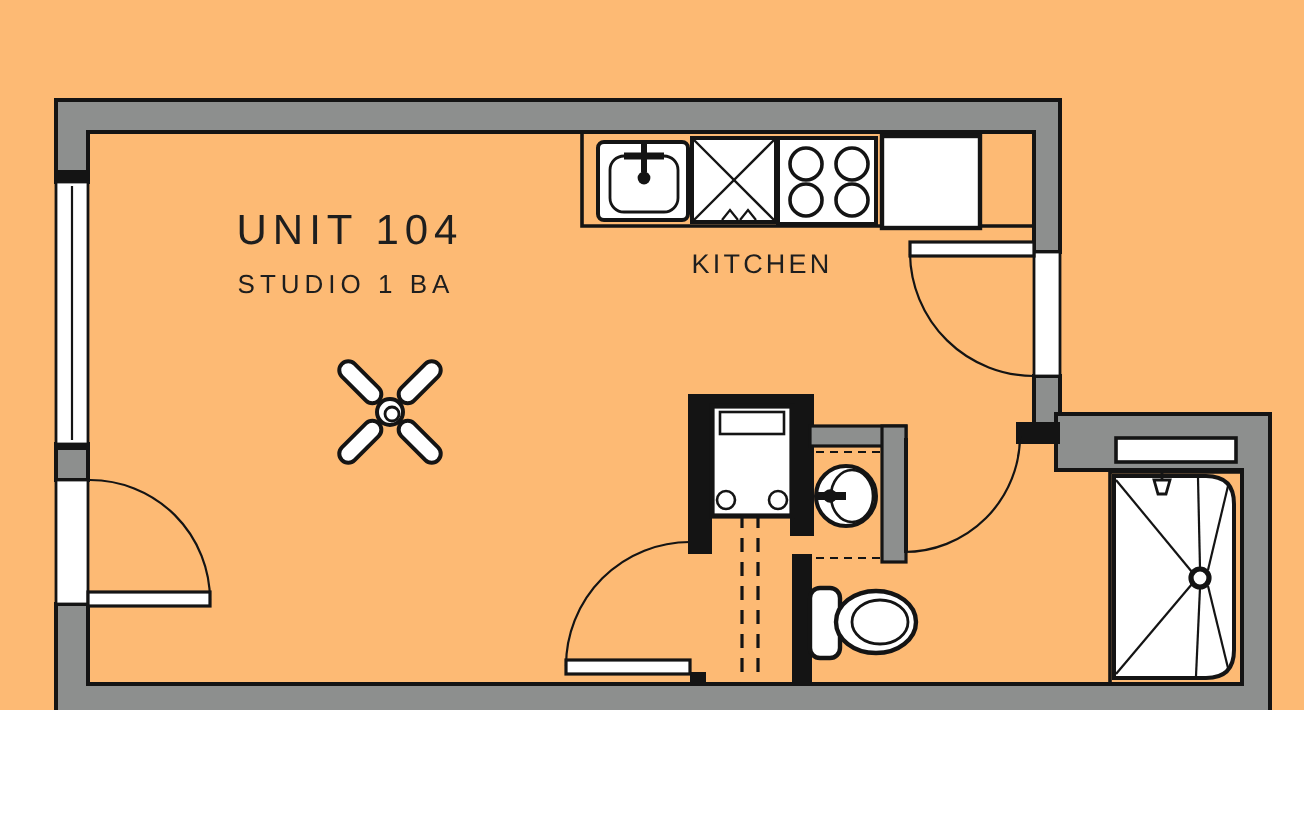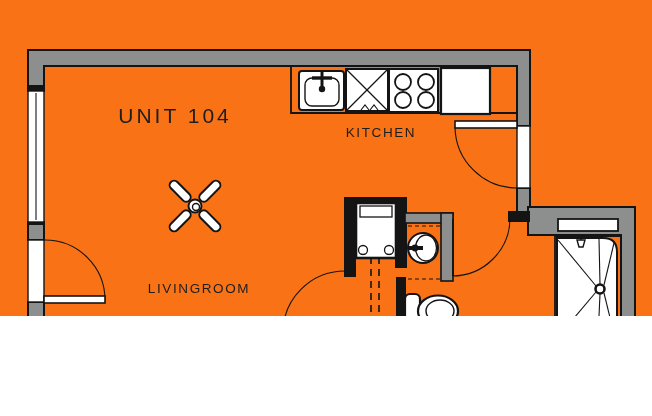--- a/index.html
+++ b/index.html
@@ -1,16 +1,16 @@
 <!DOCTYPE html>
 <html><head>
 <meta charset="utf-8">
 <style>
   html,body{margin:0;padding:0;background:#ffffff;}
-  #stage{position:relative;width:652px;height:316px;background:#f97316;overflow:hidden;
+  #stage{position:relative;width:652px;height:355px;background:#fdba74;overflow:hidden;
          font-family:"Liberation Sans", sans-serif;}
   #plan-svg{position:absolute;left:0;top:0;}
   .room-label{position:absolute;transform:translate(-50%,-50%);color:#1e1e1e;
               white-space:nowrap;letter-spacing:1.6px;font-size:13.5px;font-weight:400;}
   .title-main{position:absolute;transform:translate(-50%,-50%);color:#1e1e1e;
               white-space:nowrap;font-size:21px;letter-spacing:3px;font-weight:400;}
   .title-sub{position:absolute;transform:translate(-50%,-50%);color:#1e1e1e;
              white-space:nowrap;font-size:13px;letter-spacing:2.5px;font-weight:400;}
   #unit-title{left:175px;top:116px;}
   #unit-subtitle{left:173px;top:142px;}
@@ -170,16 +170,16 @@
       </g>
       <circle cx="600" cy="289" r="4.5" fill="#ffffff" stroke-width="2.6"></circle>
       <g stroke-width="1.4" fill="#ffffff">
         <line x1="581" y1="235" x2="581" y2="240"></line>
         <polygon points="577,240 585,240 583,247 579,247"></polygon>
       </g>
     </g>
   </svg>
 
   <div id="unit-title" class="title-main">UNIT 104</div>
+  <div id="unit-subtitle" class="title-sub">STUDIO 1 BA</div>
   <div id="label-kitchen" class="room-label">KITCHEN</div>
-  <div id="label-livingroom" class="room-label">LIVINGROOM</div>
 
 </div>
 
 </body></html>

